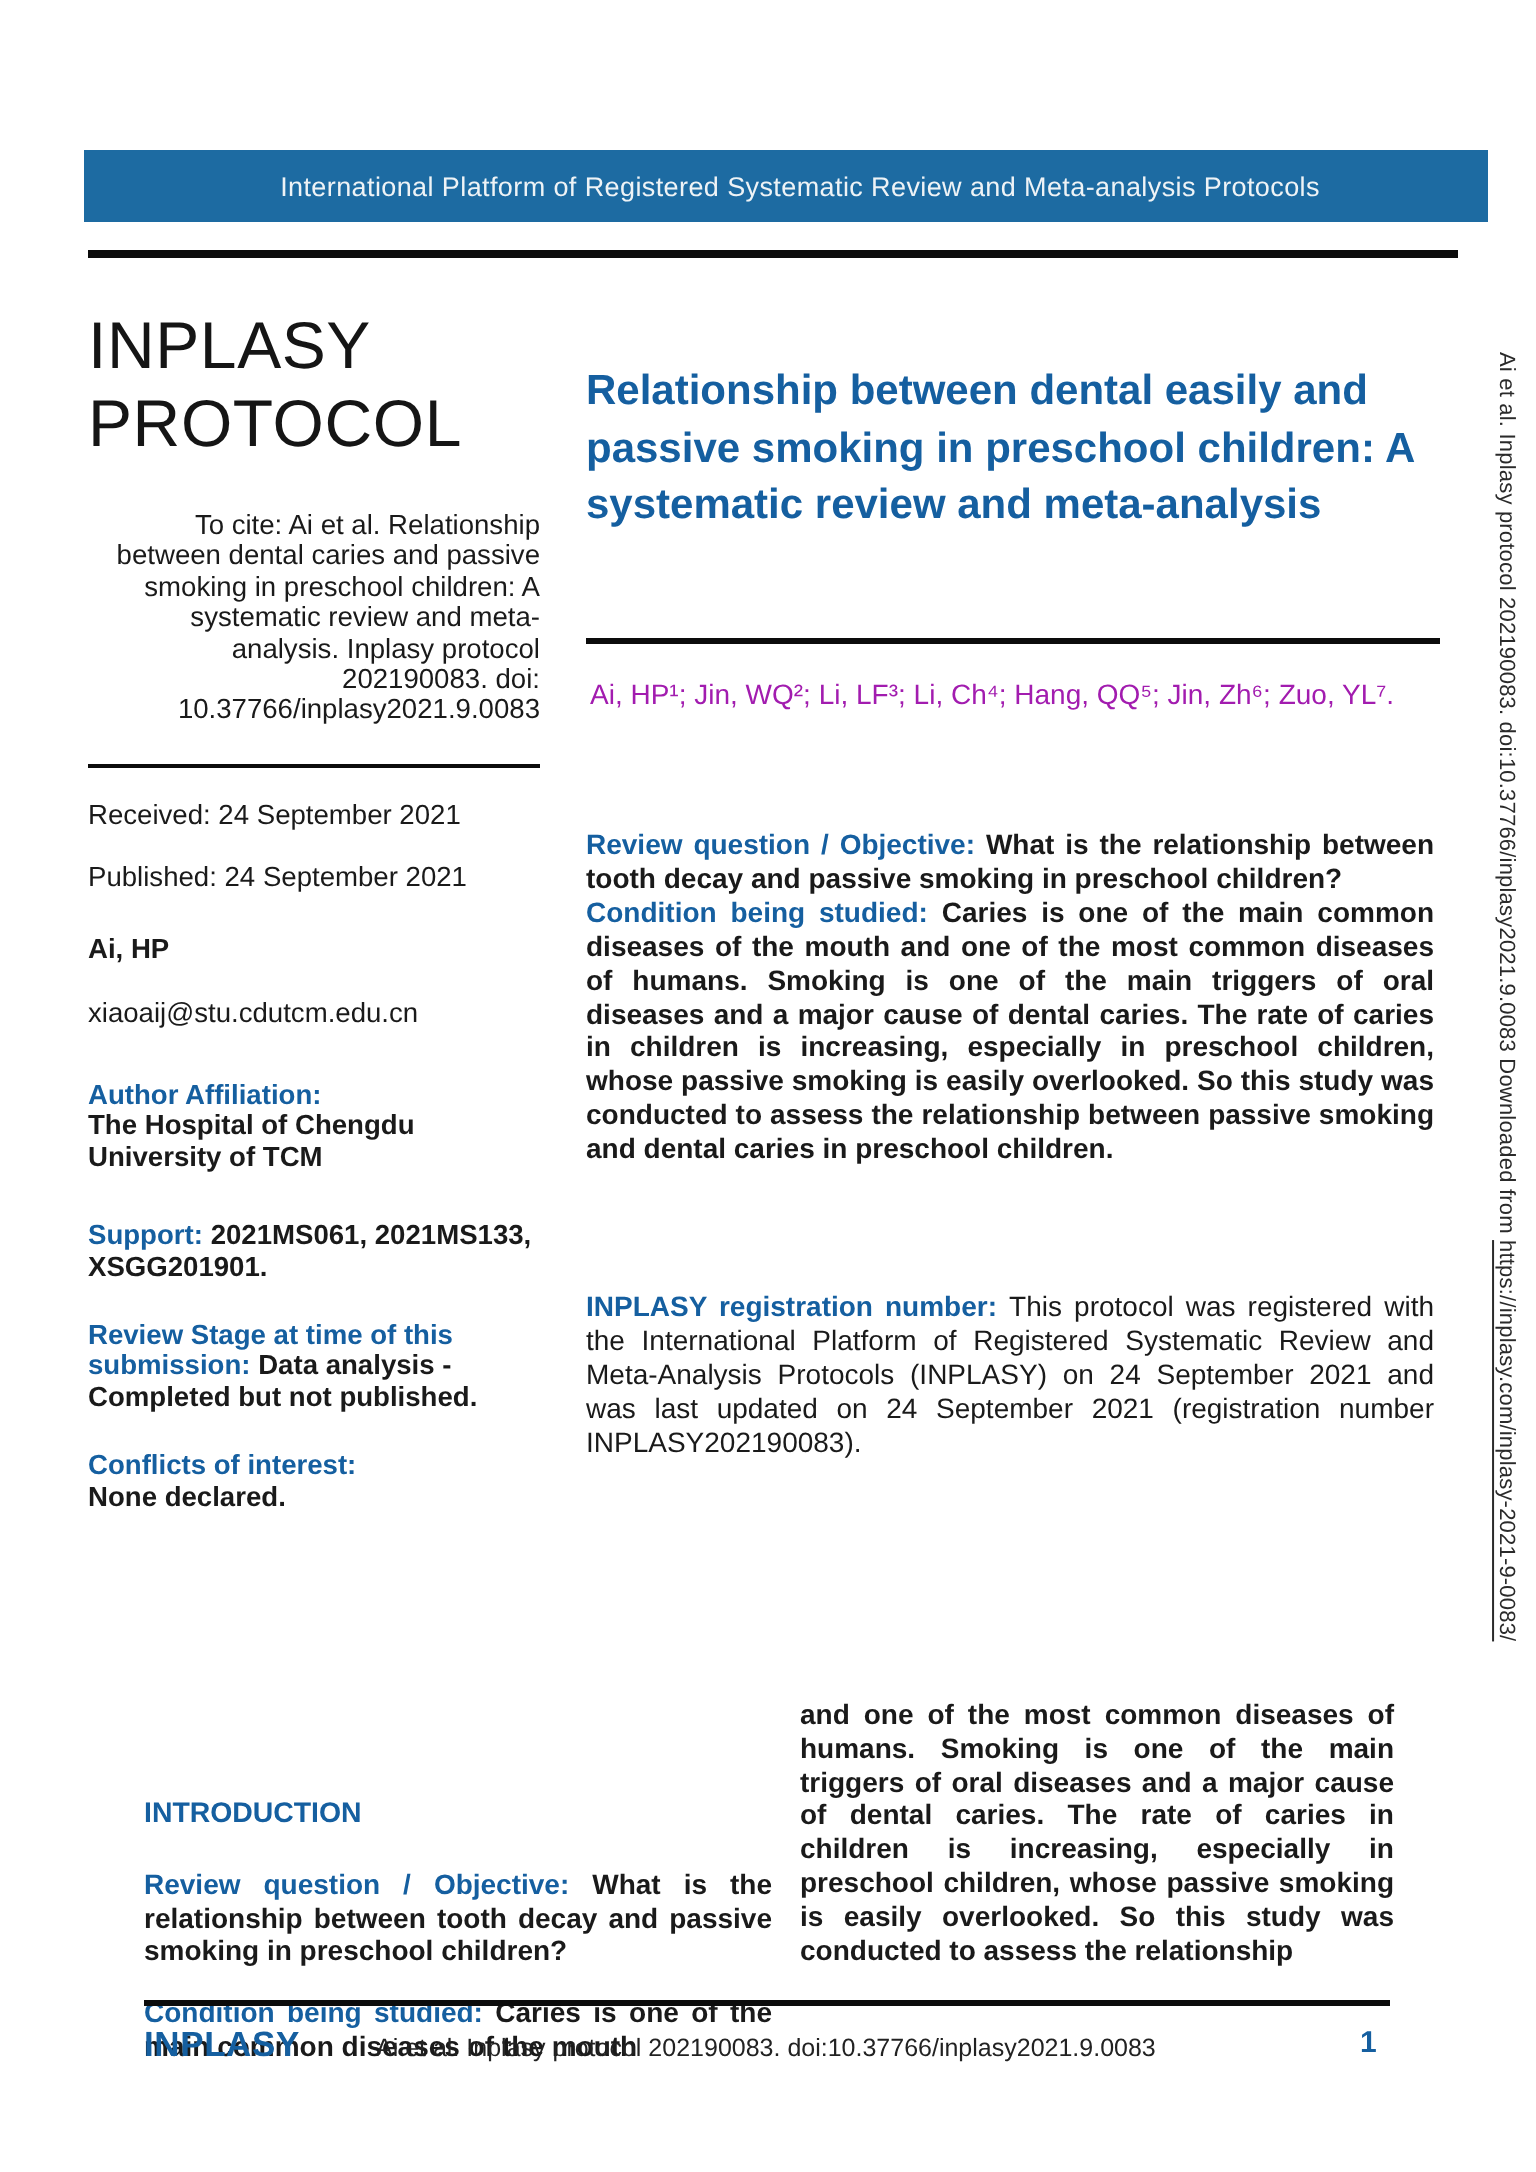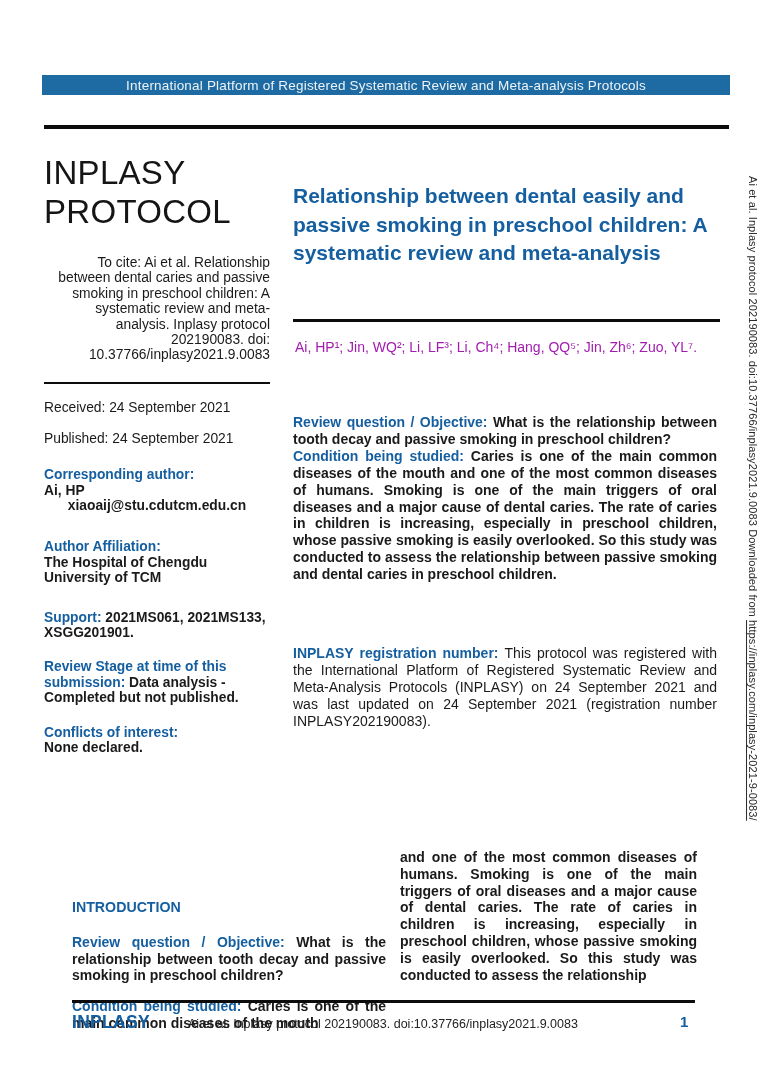--- a/index.html
+++ b/index.html
@@ -1,40 +1,40 @@
 <!DOCTYPE html>
 <html><head>
 <meta charset="utf-8">
 <style>
   html,body{margin:0;padding:0;}
   body{
     width:768px;height:1086px;position:relative;background:#ffffff;
     font-family:"Liberation Sans", sans-serif;color:#1a1a1a;overflow:hidden;
   }
   .banner{
-    position:absolute;left:42px;top:75px;width:688px;height:20px;
+    position:absolute;left:42px;top:75px;width:688px;height:36px;
     background:#1d6ba2;color:#eef3f6;display:flex;align-items:center;justify-content:center;
-    font-size:13.5px;letter-spacing:.2px;
+    font-size:13.5px;letter-spacing:.2px;padding-left:14px;
   }
   .rule{position:absolute;background:#0c0c0c;}
   #rule-top{left:44px;top:125px;width:685px;height:3.5px;}
   #rule-authors{left:293px;top:319px;width:427px;height:3px;}
   #rule-footer{left:72px;top:1000px;width:623px;height:3px;}
 
   
   .left-col{position:absolute;left:44px;top:154px;width:226px;font-size:13.8px;line-height:15.4px;}
   .masthead{font-size:33px;line-height:38.5px;color:#151515;font-weight:400;letter-spacing:.3px;}
   .masthead span{display:block;}
   .sec{margin:0;}
   .sec-cite{margin-top:24px;text-align:right;}
   .leftrule{margin-top:19px;width:100%;height:2.5px;background:#0c0c0c;}
   .sec-received{margin-top:16px;}
   .sec-published{margin-top:15px;}
   .sec-corresponding{margin-top:21px;}
-  .sec-email{font-weight:700;text-align:center;}
+  .sec-email{margin-top:16px;font-weight:400;}
   .sec-affiliation{margin-top:26px;}
   .sec-support{margin-top:24px;}
   .sec-reviewstage{margin-top:19px;}
   .sec-conflicts{margin-top:19px;}
   .lbl{color:#155fa0;font-weight:700;}
   .blk{display:block;}
   .b{font-weight:700;}
 
   
   .title{
@@ -91,21 +91,20 @@
 <div class="left-col">
   <div class="masthead">
     <span>INPLASY</span>
     <span>PROTOCOL</span>
   </div>
   <p class="sec sec-cite">To cite: Ai et al. Relationship between dental caries and passive smoking in preschool children: A systematic review and meta-analysis. Inplasy protocol 202190083. doi: 10.37766/inplasy2021.9.0083</p>
   <div class="leftrule"></div>
   <p class="sec sec-received">Received: 24 September 2021</p>
   <p class="sec sec-published">Published: 24 September 2021</p>
   <p class="sec sec-corresponding">
-    <span class="lbl blk">Corresponding author:</span>
     <span class="b blk">Ai, HP</span>
   </p>
   <p class="sec sec-email">xiaoaij@stu.cdutcm.edu.cn</p>
   <p class="sec sec-affiliation">
     <span class="lbl blk">Author Affiliation:</span>
     <span class="b">The Hospital of Chengdu University of TCM</span>
   </p>
   <p class="sec sec-support">
     <span class="lbl">Support: </span>
     <span class="b">2021MS061, 2021MS133, XSGG201901.</span>

